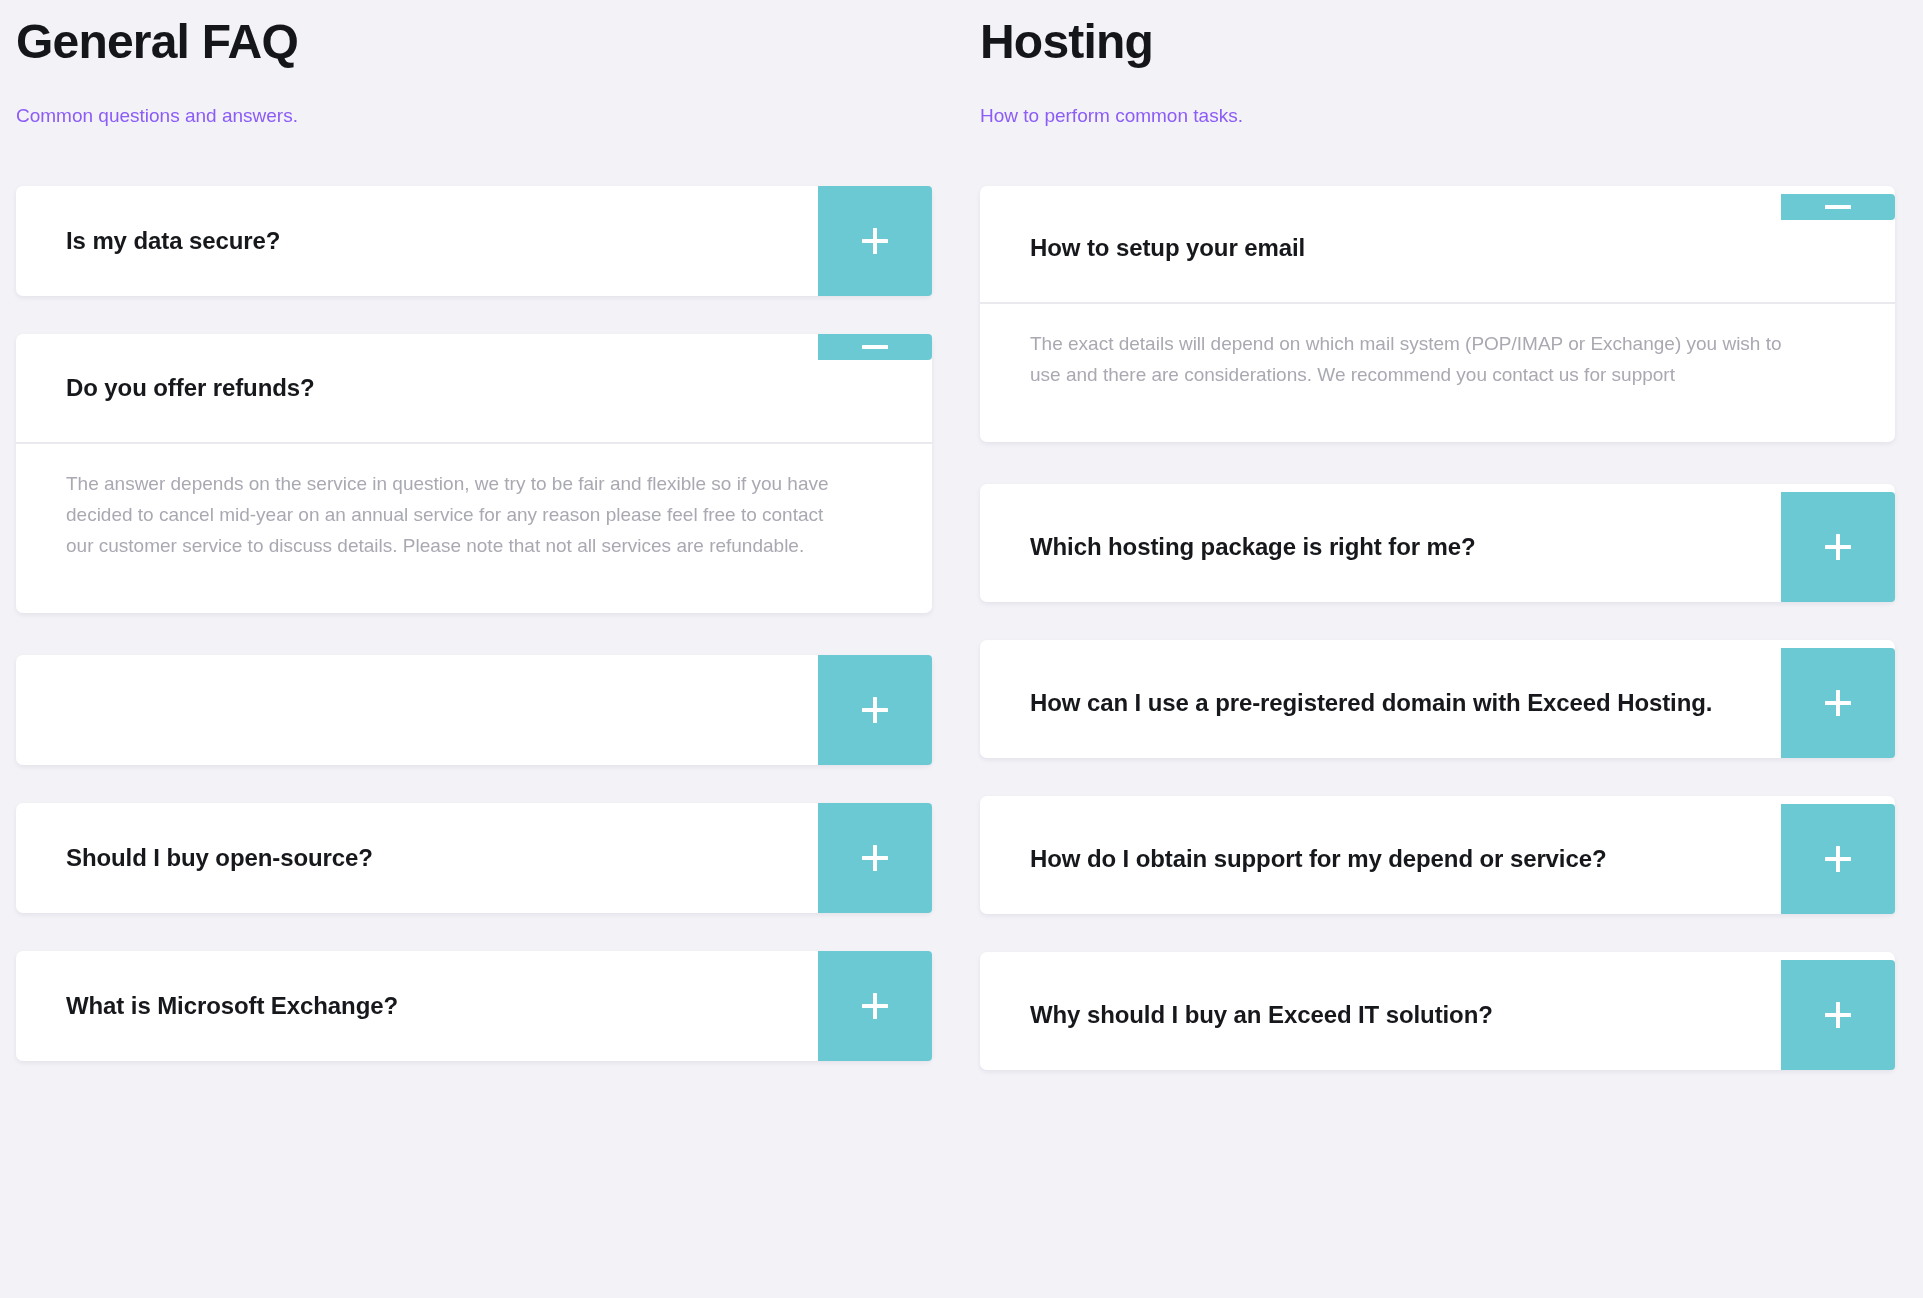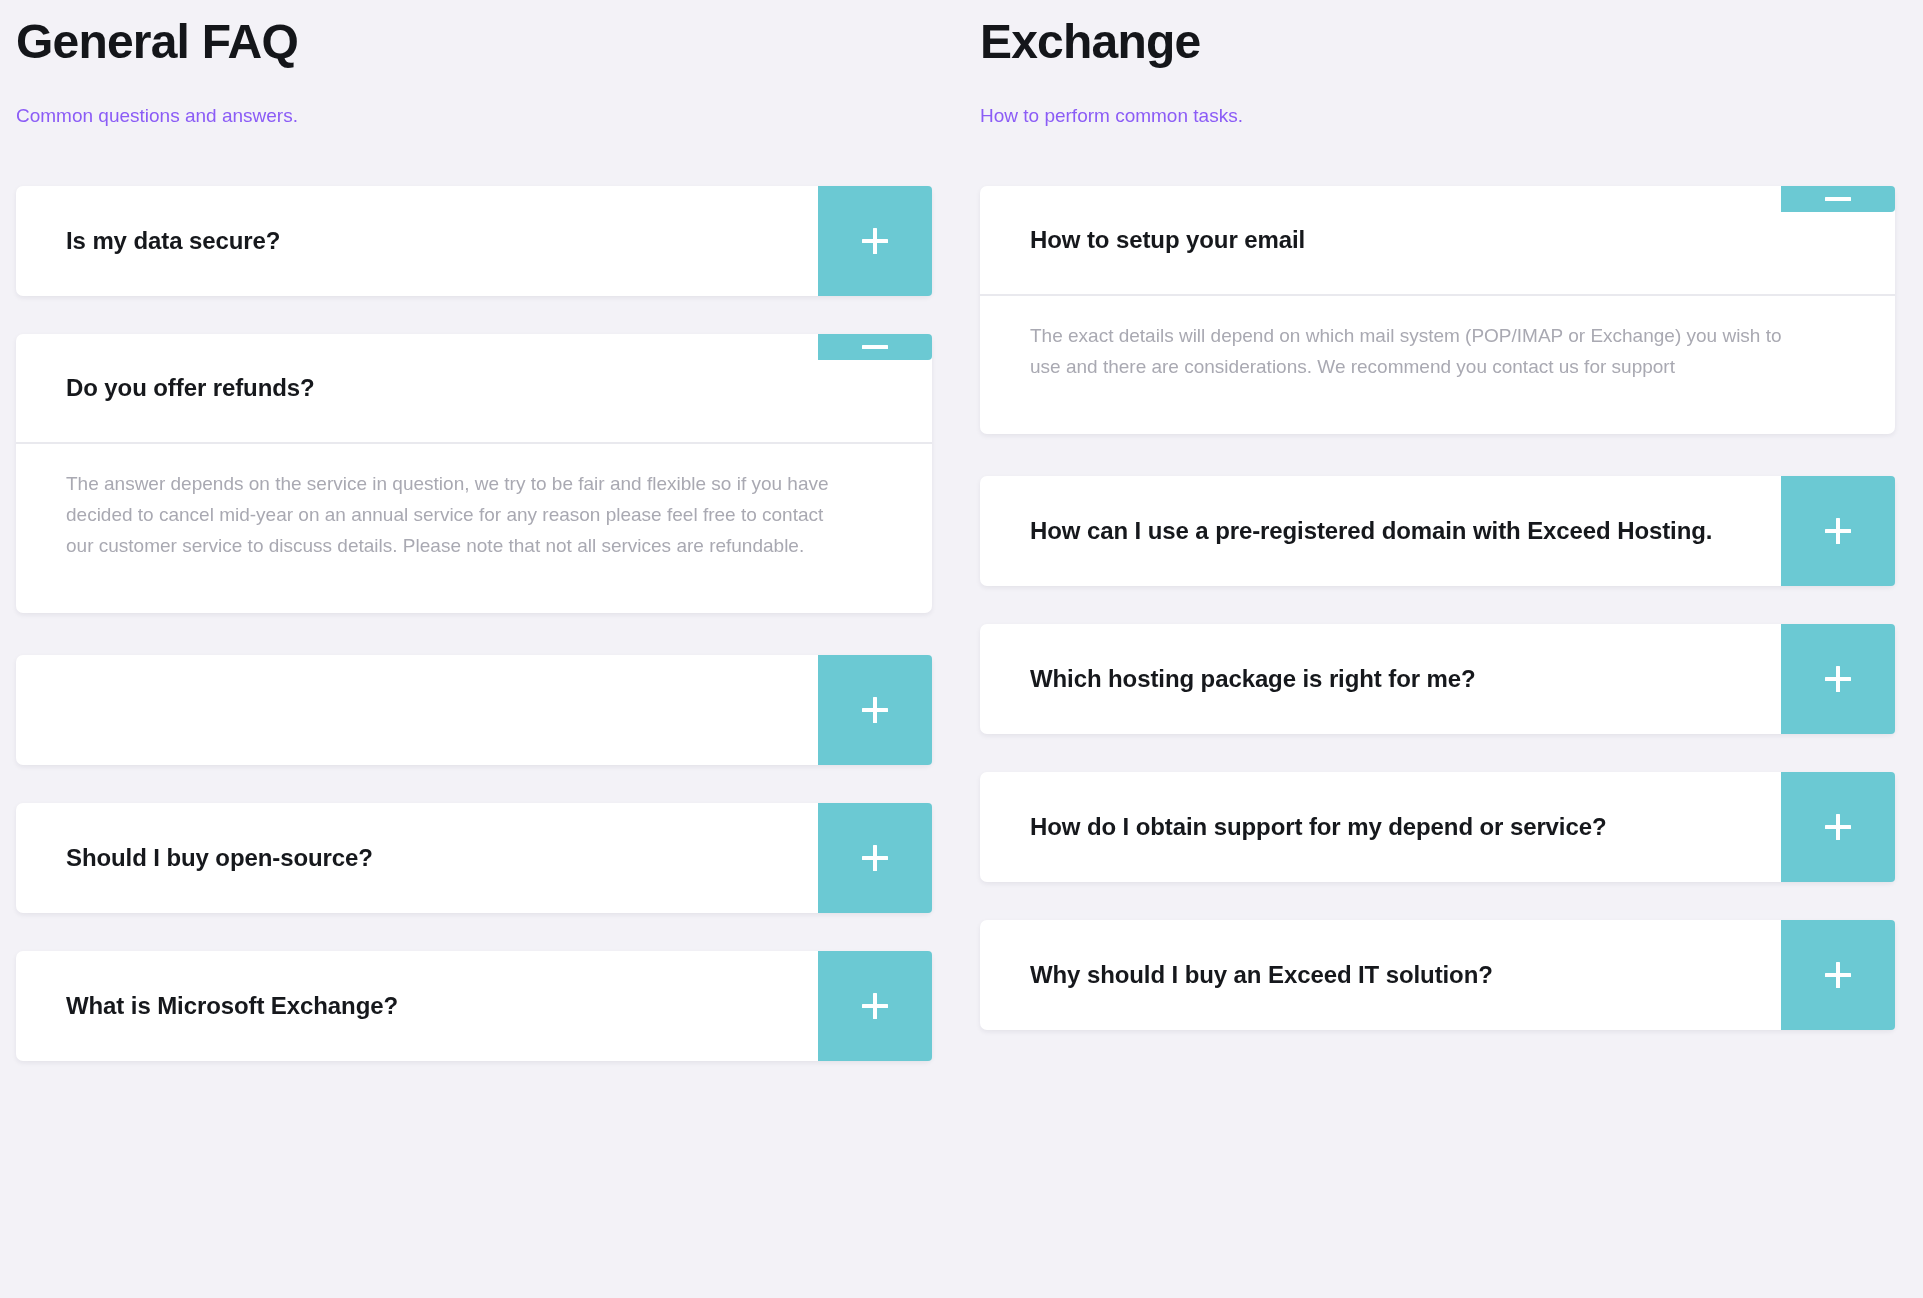--- a/index.html
+++ b/index.html
@@ -150,21 +150,21 @@
   }
 
   .acc-body p {
     font-size: 19px;
     line-height: 1.64;
     color: #a9a9b2;
     font-weight: 400;
   }
 
   
-  .column.right .acc-head { padding-right: 170px; }
+  .column.right .acc-head { padding-right: 170px; margin-top: 8px; }
   .column.right .acc-toggle { width: 114px; }
 </style>
 </head>
 <body>
 
 <div class="page">
 
   <section class="column left">
     <div class="col-header">
       <h1 class="col-title">General FAQ</h1>
@@ -211,46 +211,46 @@
             <button class="acc-toggle">
               <span class="glyph"></span>
             </button>
           </div>
         </div>
       </div>
   </section>
 
   <section class="column right">
     <div class="col-header">
-      <h1 class="col-title">Exchange</h1>
+      <h1 class="col-title">Hosting</h1>
       <p class="col-subtitle">How to perform common tasks.</p>
     </div>
     <div class="accordion" id="acc-1">
         <div class="acc-item open">
           <div class="acc-head">
             <div class="acc-title">How to setup your email</div>
             <button class="acc-toggle">
               <span class="glyph minus"></span>
             </button>
           </div>
           <div class="acc-body">
             <p>The exact details will depend on which mail system (POP/IMAP or Exchange) you wish to use and there are considerations. We recommend you contact us for support</p>
           </div>
         </div>
         <div class="acc-item">
           <div class="acc-head">
+            <div class="acc-title">Which hosting package is right for me?</div>
+            <button class="acc-toggle">
+              <span class="glyph"></span>
+            </button>
+          </div>
+        </div>
+        <div class="acc-item">
+          <div class="acc-head">
             <div class="acc-title">How can I use a pre-registered domain with Exceed Hosting.</div>
-            <button class="acc-toggle">
-              <span class="glyph"></span>
-            </button>
-          </div>
-        </div>
-        <div class="acc-item">
-          <div class="acc-head">
-            <div class="acc-title">Which hosting package is right for me?</div>
             <button class="acc-toggle">
               <span class="glyph"></span>
             </button>
           </div>
         </div>
         <div class="acc-item">
           <div class="acc-head">
             <div class="acc-title">How do I obtain support for my depend or service?</div>
             <button class="acc-toggle">
               <span class="glyph"></span>

